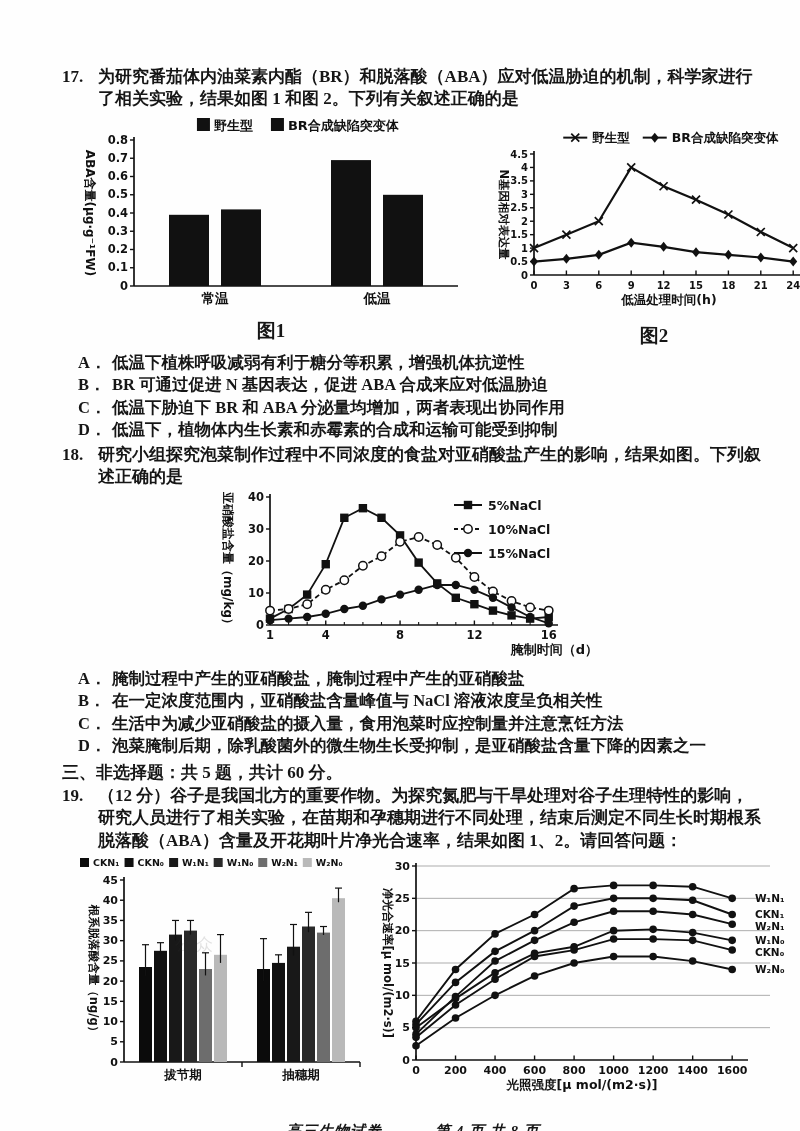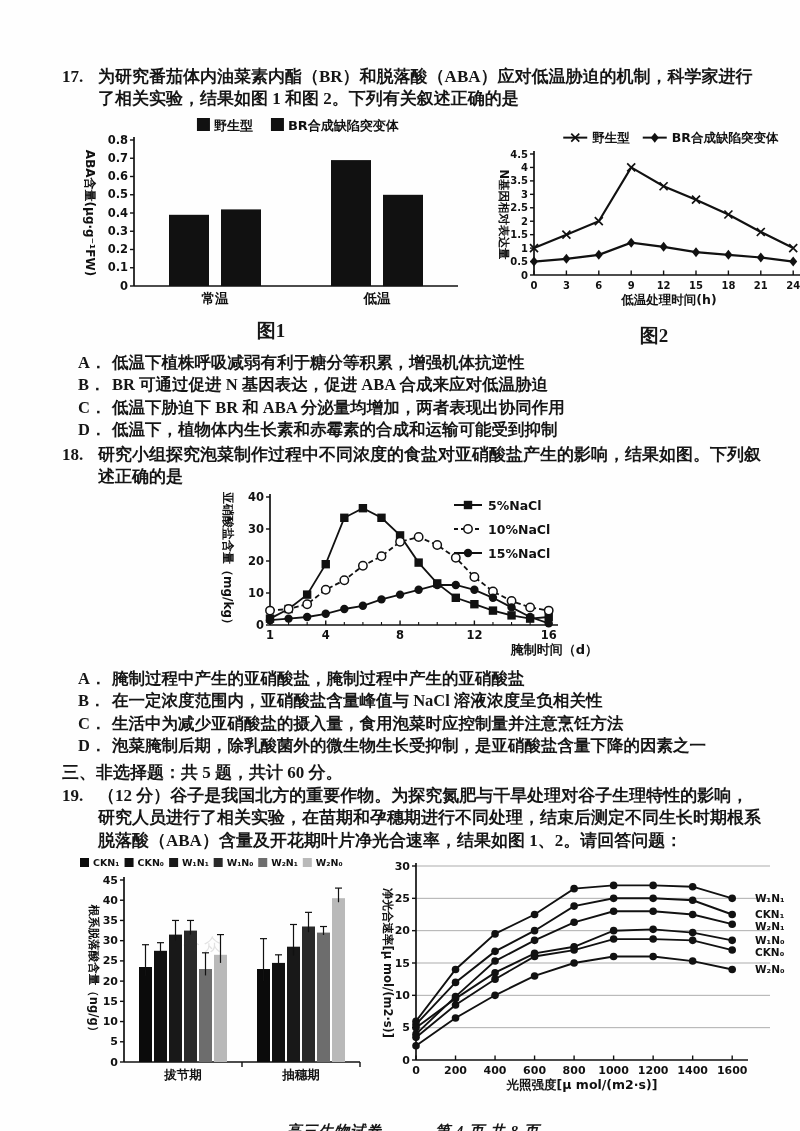--- a/index.html
+++ b/index.html
@@ -21,21 +21,21 @@
   figure { margin:0; }
   figcaption { text-align:center; font-size:19px; font-weight:700; margin-top:0px; }
   .fig2-wrap { margin-left:18px; margin-top:10px; }
   .q18-fig { margin-left:148px; margin-top:0px; }
   .sec-head { font-size:17px; font-weight:700; line-height:25px; }
   .q19-row { display:flex; align-items:flex-start; margin:4px 0 0 16px; }
   .q19-right { margin-left:8px; }
   .footer { margin-top:14px; text-align:center; font-size:15px; font-weight:700; letter-spacing:1px; }
   .footer span { margin:7px 24px;font-style:italic; }
   .watermark {
-    position:absolute; left:183px; top:933px; font-size:17px;
+    position:absolute; left:175px; top:933px; font-size:17px;
     color:rgba(60,60,60,0.14); letter-spacing:4px; pointer-events:none;
   }
   svg text { fill:#111; }
 </style>
 </head>
 <body>
 
 <div class="page">
 
   <section class="q">

